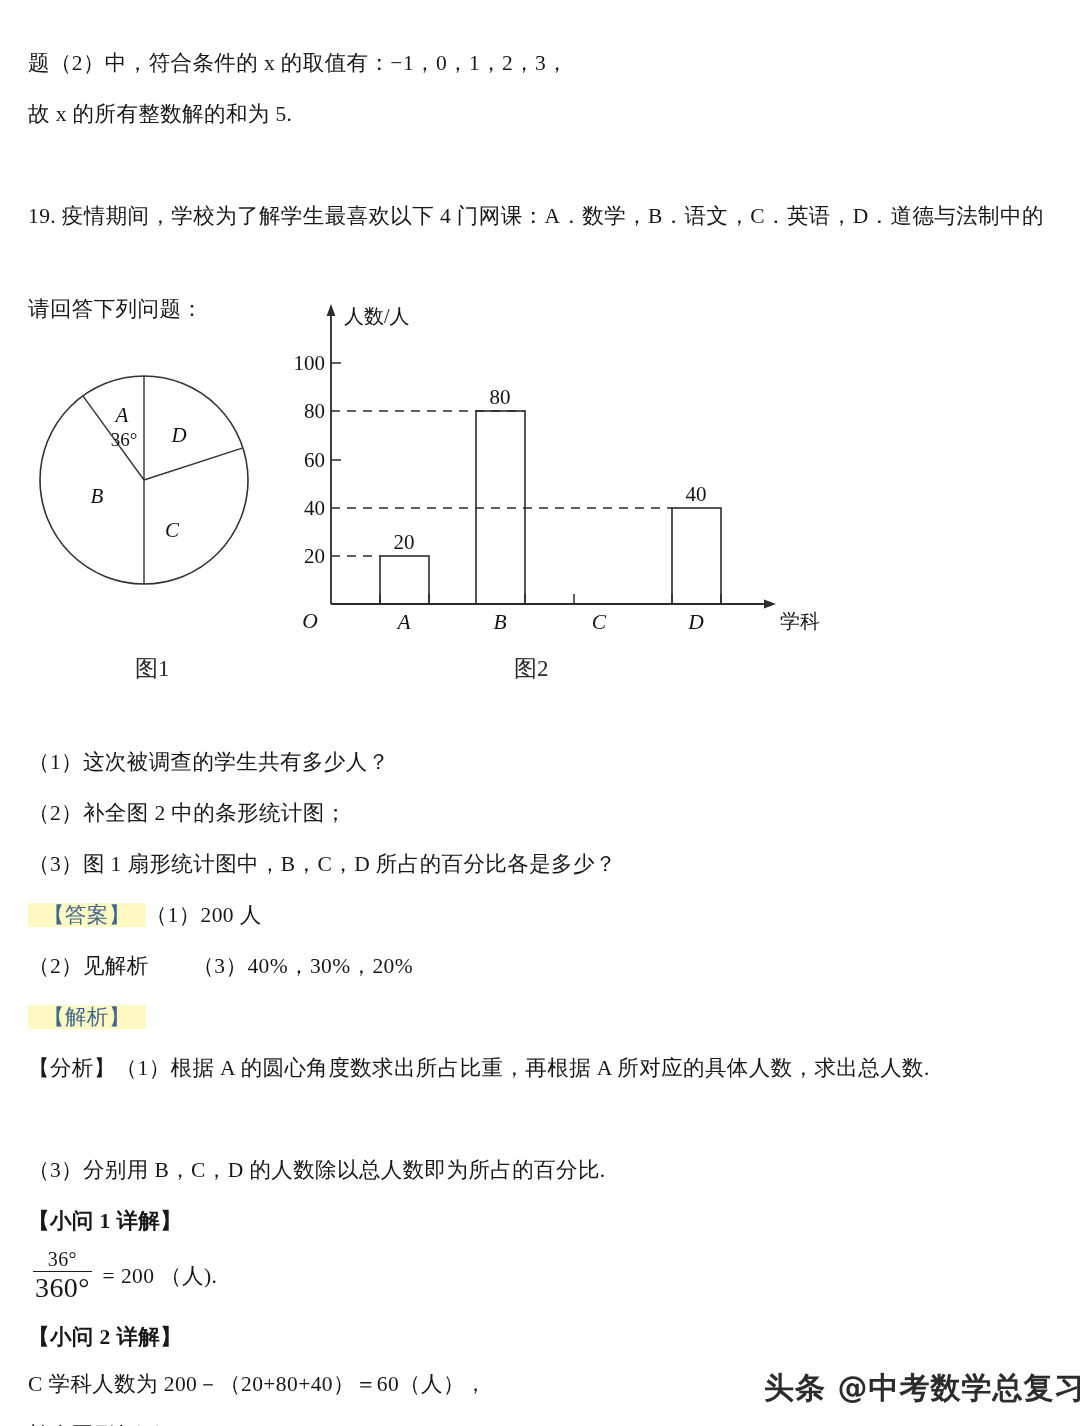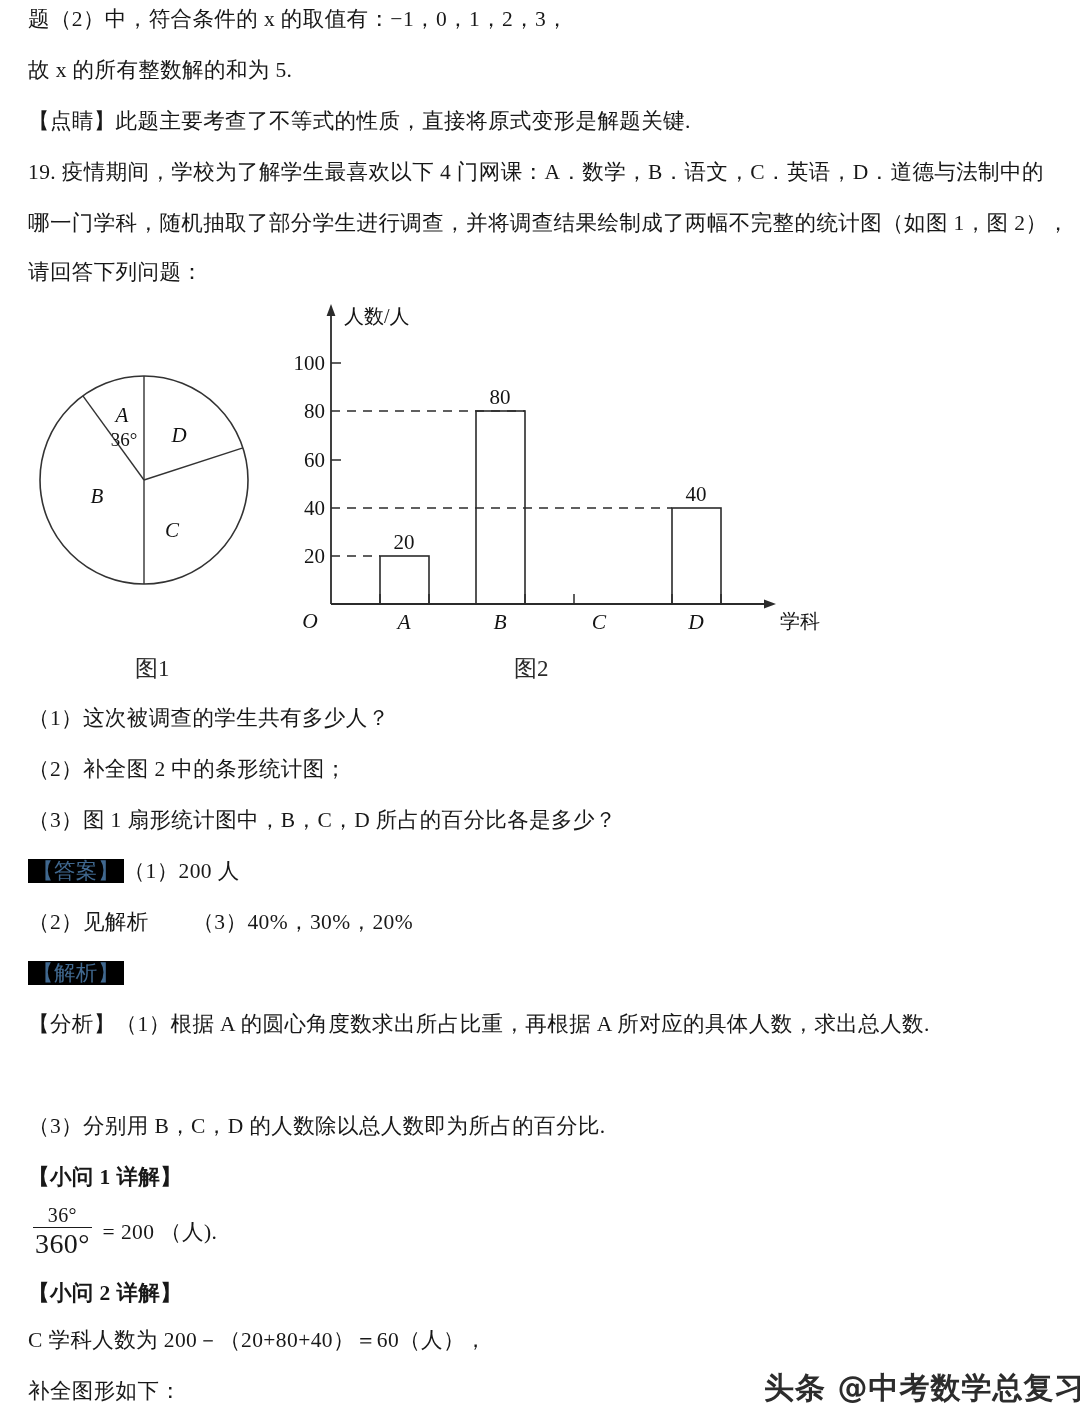--- a/index.html
+++ b/index.html
@@ -22,25 +22,26 @@
     height: 1426px;
   }
   .line {
     position: absolute;
     left: 28px;
     font-size: 21.5px;
     line-height: 1.25;
     letter-spacing: 0.4px;
     white-space: nowrap;
     color: #181818;
+    margin-top: 44px;
   }
   .tag-blue {
     color: #40688f;
-    background: #000000;
-    padding: 0 4px;
+    background: #fef9c3;
+    padding: 0 15px;
   }
   .bold-tag { font-weight: 700; }
 
   
   #figure-area {
     position: absolute;
     left: 0;
     top: 290px;
     width: 1080px;
     height: 400px;
@@ -127,24 +128,22 @@
     text-shadow: 1.5px 1.5px 0 rgba(255,255,255,0.95);
   }
 </style>
 </head>
 <body>
 
 <div class="page">
 
   <div class="line" style="top:6px;">题（2）中，符合条件的 x 的取值有：−1，0，1，2，3，</div>
   <div class="line" style="top:57px;">故 x 的所有整数解的和为 5.</div>
-  <div class="line" style="top:108px;">【点睛】此题主要考查了不等式的性质，直接将原式变形是解题关键.</div>
   <div class="line" style="top:159px;">19. 疫情期间，学校为了解学生最喜欢以下 4 门网课：A．数学，B．语文，C．英语，D．道德与法制中的</div>
-  <div class="line" style="top:210px;">哪一门学科，随机抽取了部分学生进行调查，并将调查结果绘制成了两幅不完整的统计图（如图 1，图 2），</div>
-  <div class="line" style="top:259px;text-align:center;">请回答下列问题：</div>
+  <div class="line" style="top:252px;text-align:center;">请回答下列问题：</div>
 
   <div id="figure-area">
 
     <div id="pie-wrap">
       <svg id="pie-svg" width="216" height="216" viewBox="0 0 216 216">
         <circle cx="108" cy="108" r="104" fill="none" stroke="#333" stroke-width="1.6"></circle>
 
         <line x1="108" y1="108" x2="108" y2="4" stroke="#333" stroke-width="1.4"></line>
 
         <line x1="108" y1="108" x2="46.9" y2="23.9" stroke="#333" stroke-width="1.4"></line>

